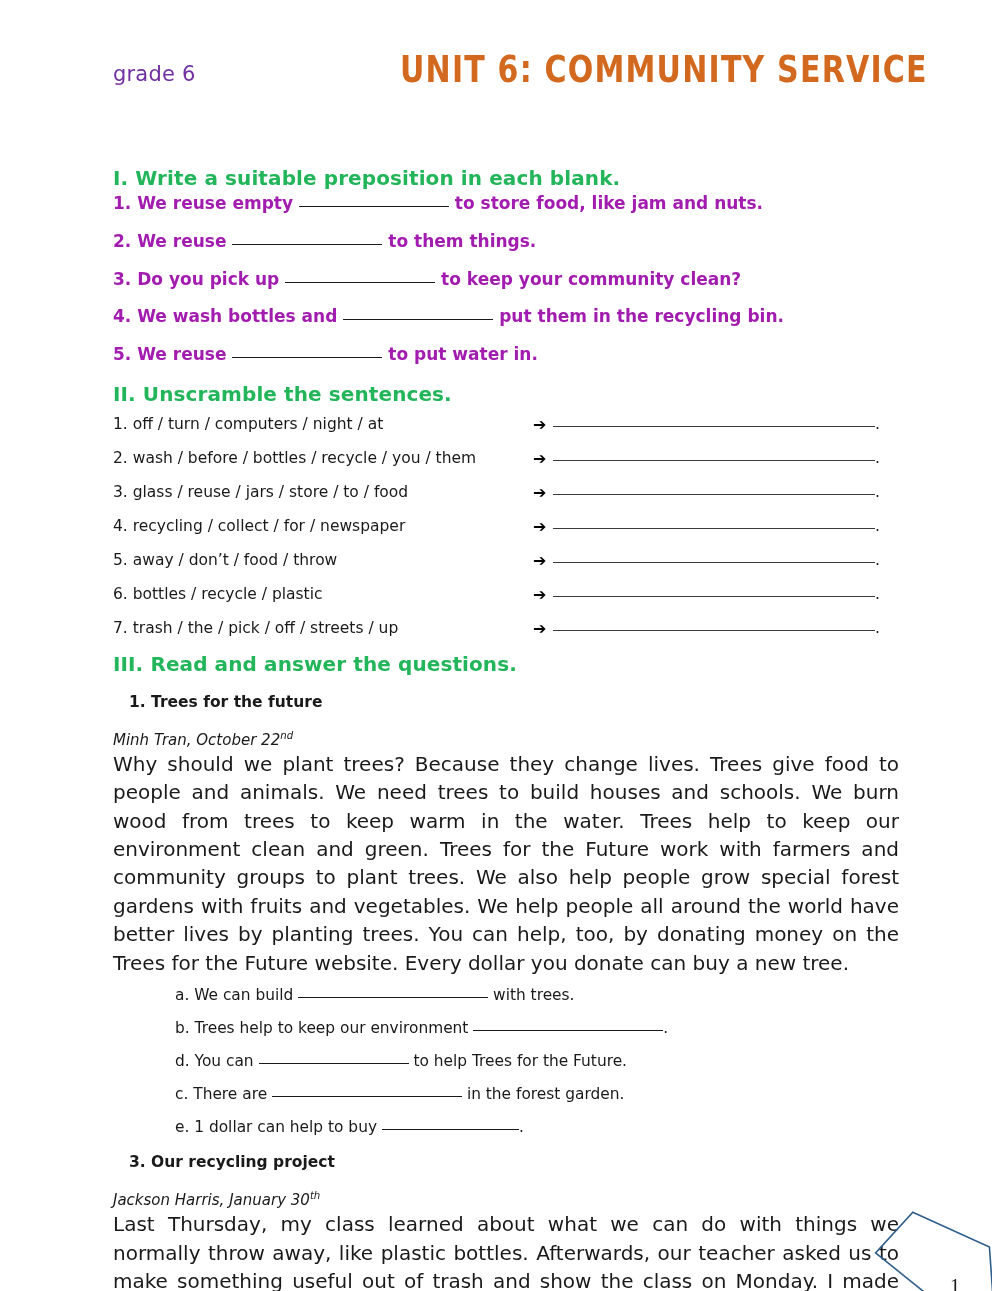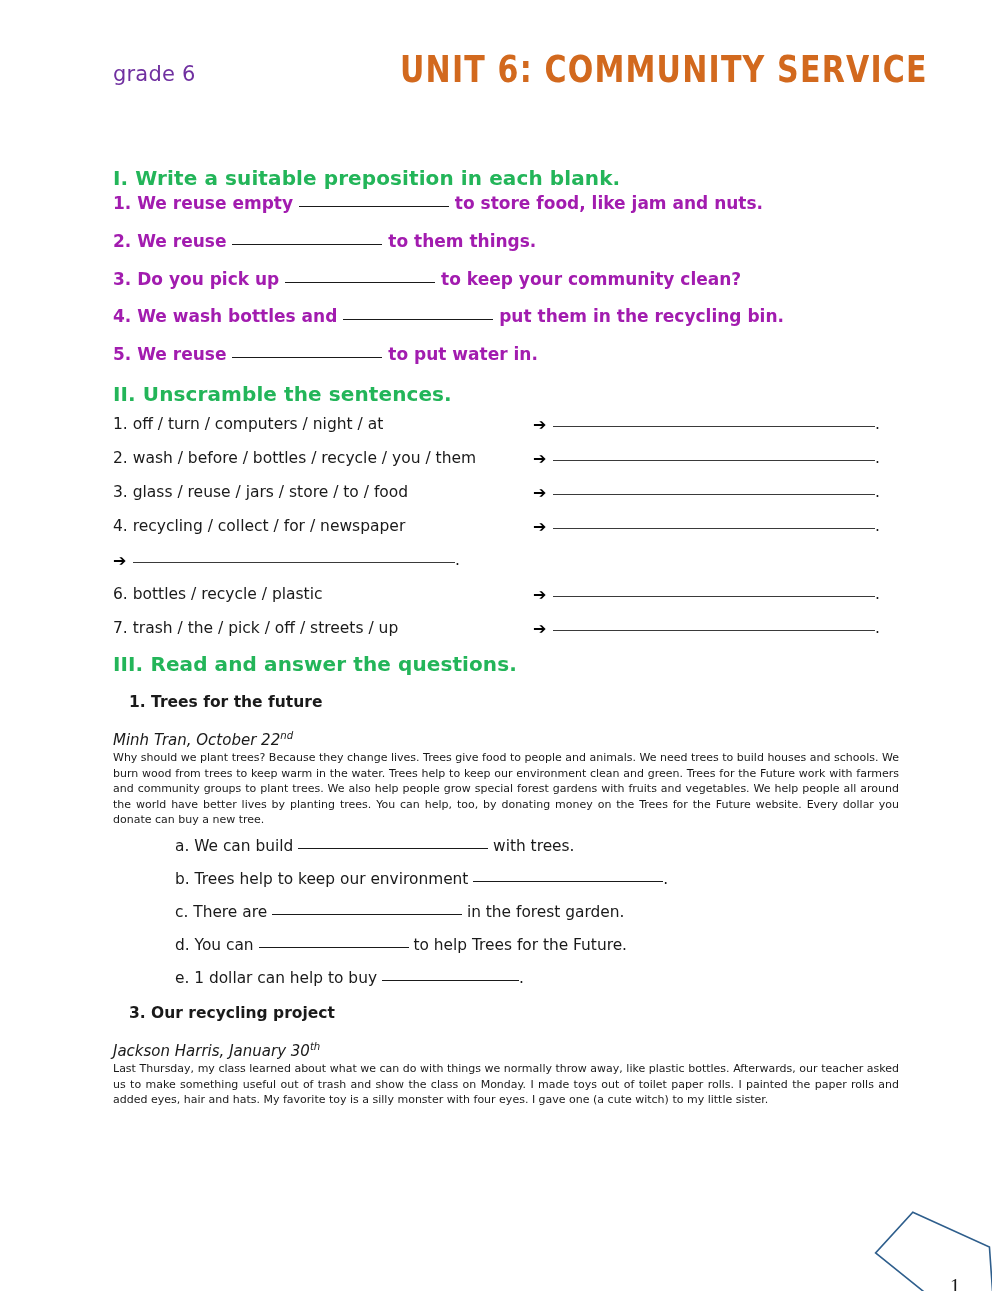--- a/index.html
+++ b/index.html
@@ -136,21 +136,21 @@
     font-size: 15px;
     font-style: italic;
     margin: 0;
     line-height: 1.35;
   }
   .passage-byline sup {
     font-size: 0.68em;
     vertical-align: super;
   }
   .passage-body {
-    font-size: 11px;
+    font-size: 20px;
     line-height: 1.42;
     margin: 0;
     text-align: justify;
     text-justify: inter-word;
   }
   .sub-questions {
     margin: 8px 0 0 0;
     padding-left: 62px;
   }
   .sub-q {
@@ -242,20 +242,21 @@
           <div class="scr-right"><span class="blank"></span><span>.</span></div>
         </div>
 
         <div class="scr-row">
           <div class="scr-left">4. recycling / collect / for / newspaper</div>
           <div class="scr-arrow">➔</div>
           <div class="scr-right"><span class="blank"></span><span>.</span></div>
         </div>
 
         <div class="scr-row">
+          <div class="scr-left">5. away / don’t / food / throw</div>
           <div class="scr-arrow">➔</div>
           <div class="scr-right"><span class="blank"></span><span>.</span></div>
         </div>
 
         <div class="scr-row">
           <div class="scr-left">6. bottles / recycle / plastic</div>
           <div class="scr-arrow">➔</div>
           <div class="scr-right"><span class="blank"></span><span>.</span></div>
         </div>
 
@@ -277,24 +278,24 @@
         <div class="passage-body">Why should we plant trees? Because they change lives. Trees give food to people and animals. We need trees to build houses and schools. We burn wood from trees to keep warm in the water. Trees help to keep our environment clean and green. Trees for the Future work with farmers and community groups to plant trees. We also help people grow special forest gardens with fruits and vegetables. We help people all around the world have better lives by planting trees. You can help, too, by donating money on the Trees for the Future website. Every dollar you donate can buy a new tree.</div>
 
         <div class="sub-questions">
           <div class="sub-q">
             <span>a. We can build </span><span class="blank b-190"></span><span> with trees.</span>
           </div>
           <div class="sub-q">
             <span>b. Trees help to keep our environment </span><span class="blank b-190"></span><span>.</span>
           </div>
           <div class="sub-q">
+            <span>d. You can </span><span class="blank b-150"></span><span> to help Trees for the Future.</span>
+          </div>
+          <div class="sub-q">
             <span>c. There are </span><span class="blank b-190"></span><span> in the forest garden.</span>
-          </div>
-          <div class="sub-q">
-            <span>d. You can </span><span class="blank b-150"></span><span> to help Trees for the Future.</span>
           </div>
           <div class="sub-q">
             <span>e. 1 dollar can help to buy </span><span class="blank b-135"></span><span>.</span>
           </div>
         </div>
       </div>
 
       <div class="passage-two">
         <div class="passage-title">3. Our recycling project</div>
         <div class="passage-byline"><span>Jackson Harris, January 30</span><sup>th</sup></div>

